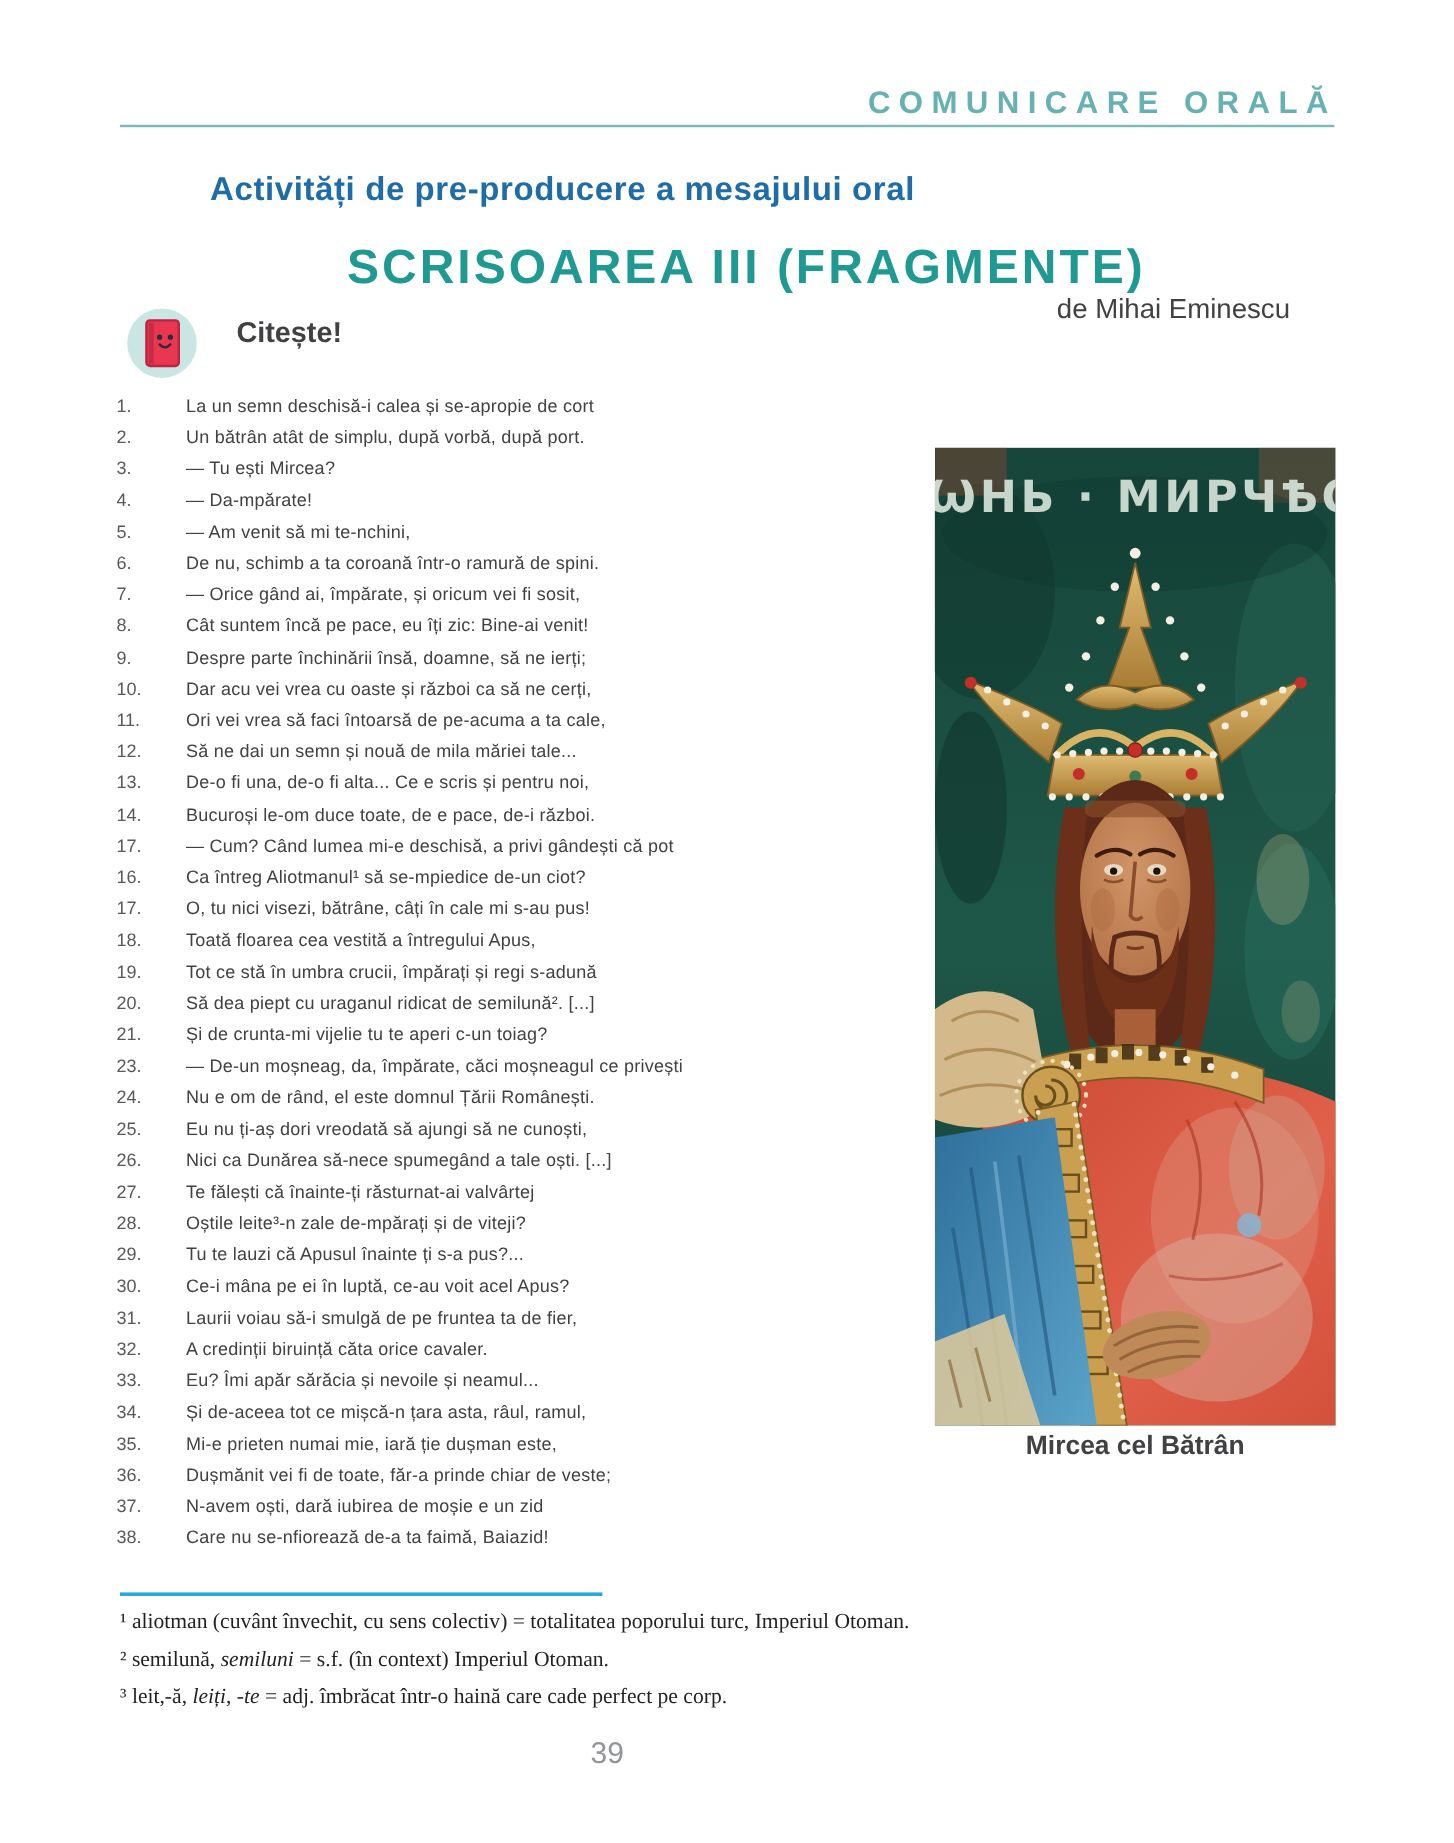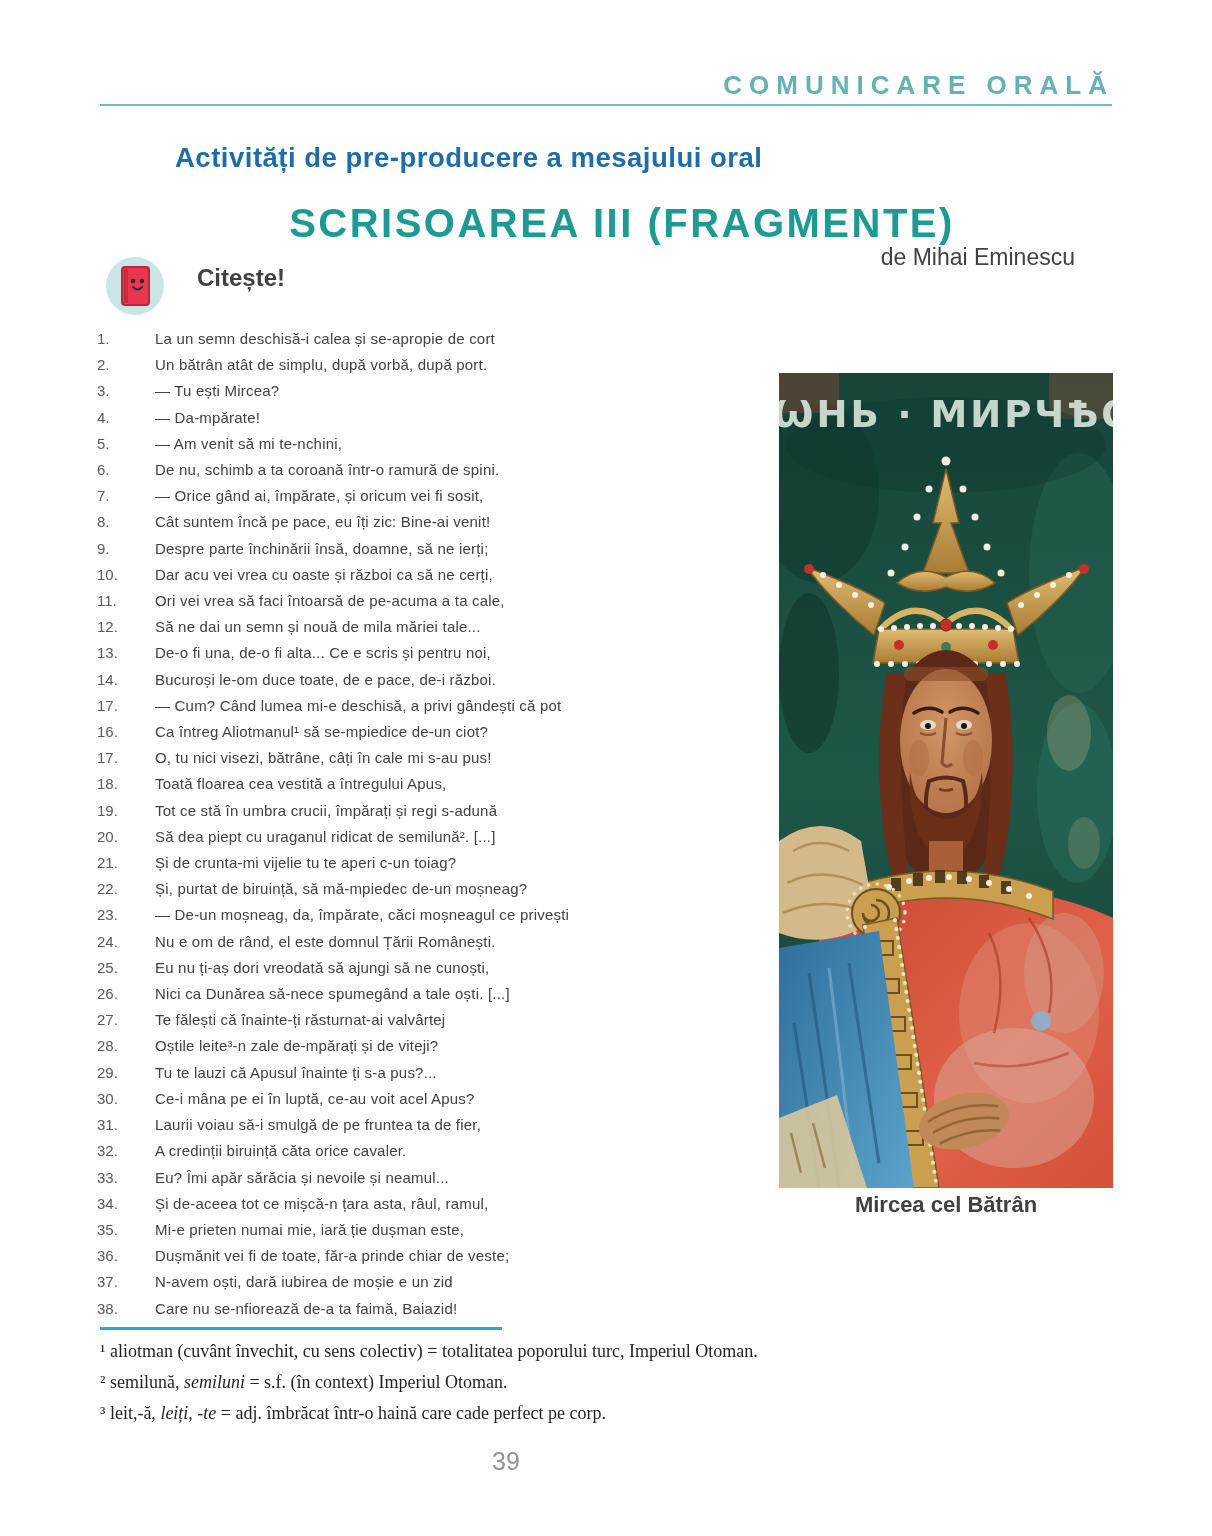--- a/index.html
+++ b/index.html
@@ -160,24 +160,20 @@
       <span class="line-number">19.</span>
       <span class="line-text">Tot ce stă în umbra crucii, împărați și regi s-adună</span>
     </div>
     <div class="poem-line">
       <span class="line-number">20.</span>
       <span class="line-text">Să dea piept cu uraganul ridicat de semilună². [...]</span>
     </div>
     <div class="poem-line">
       <span class="line-number">21.</span>
       <span class="line-text">Și de crunta-mi vijelie tu te aperi c-un toiag?</span>
-    </div>
-    <div class="poem-line">
-      <span class="line-number">22.</span>
-      <span class="line-text">Și, purtat de biruință, să mă-mpiedec de-un moșneag?</span>
     </div>
     <div class="poem-line">
       <span class="line-number">23.</span>
       <span class="line-text">— De-un moșneag, da, împărate, căci moșneagul ce privești</span>
     </div>
     <div class="poem-line">
       <span class="line-number">24.</span>
       <span class="line-text">Nu e om de rând, el este domnul Țării Românești.</span>
     </div>
     <div class="poem-line">

